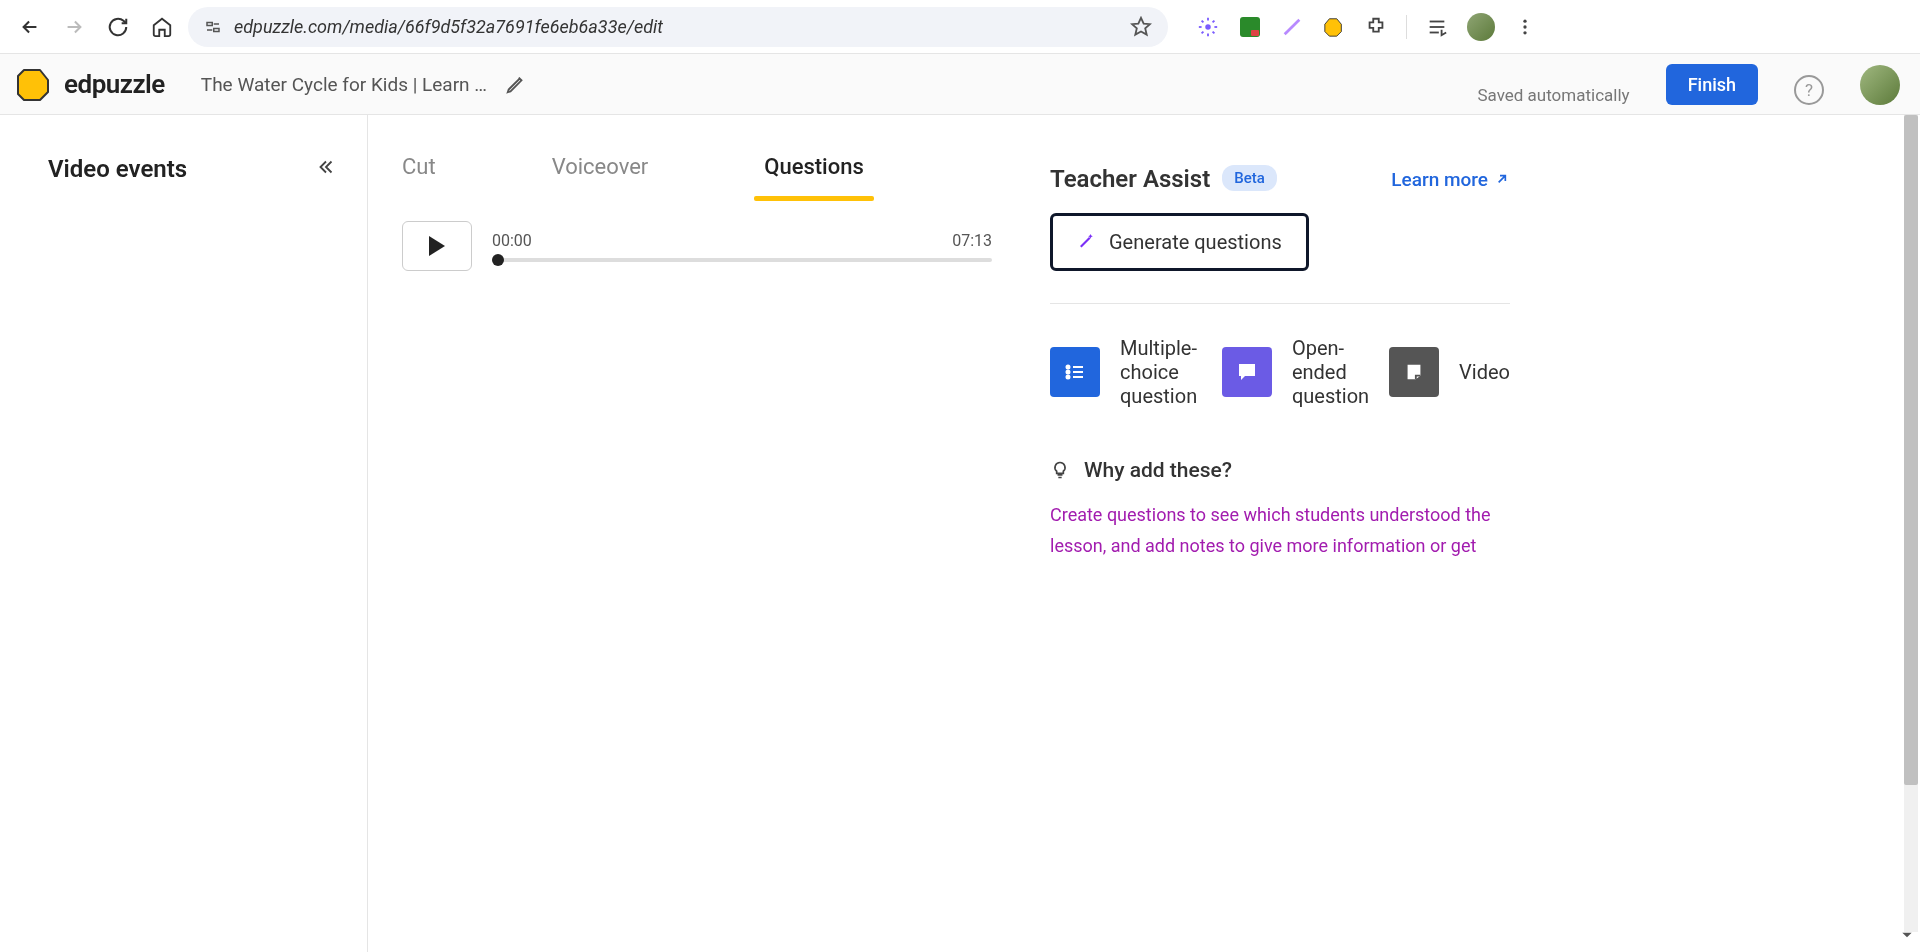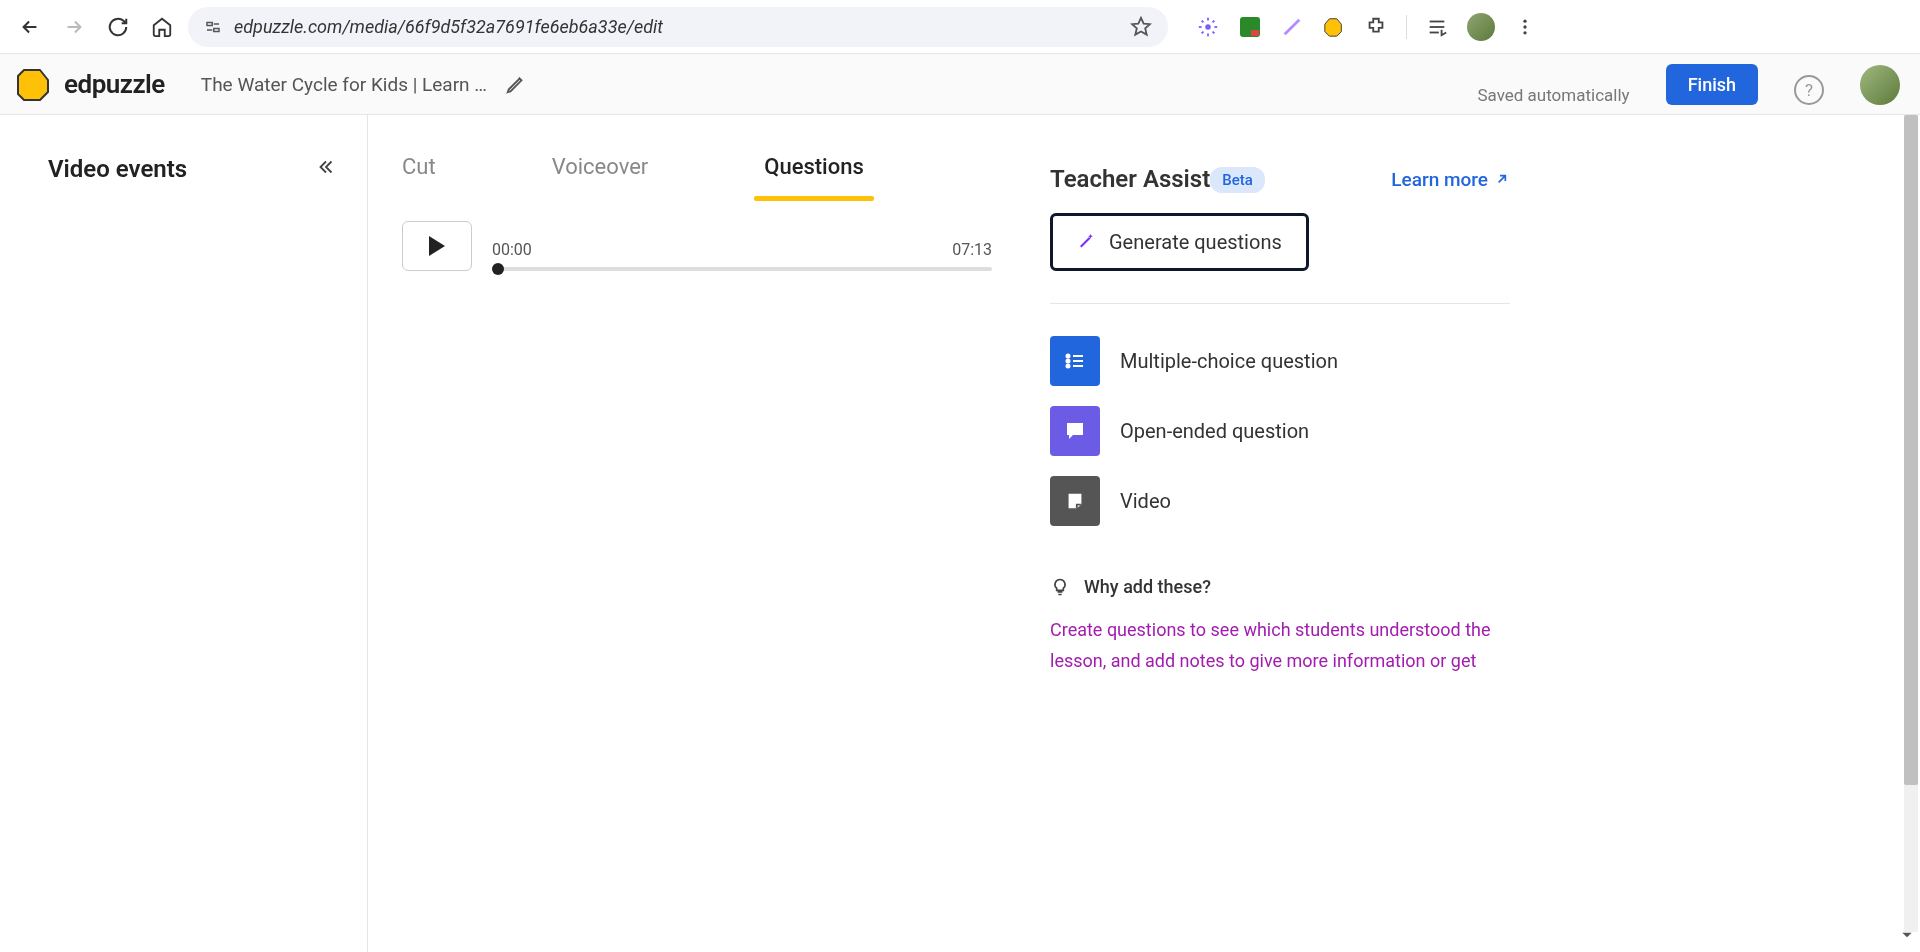--- a/index.html
+++ b/index.html
@@ -49,49 +49,49 @@
   
   .video-box { width: 589px; height: 330px; background: #000; position: relative; margin-top: 20px; }
   .video-title { position: absolute; top: 20px; left: 20px; color: #fff; font-size: 24px; font-weight: 500; width: calc(100% - 40px); }
   .video-channel { position: absolute; top: 56px; left: 20px; color: #eee; font-size: 18px; }
   .spinner { position: absolute; top: 50%; left: 50%; width: 70px; height: 70px; margin: -35px 0 0 -30px; border: 8px solid transparent; border-top-color: #fff; border-right-color: #fff; border-radius: 50%; transform: rotate(40deg); }
   .yt-logo { position: absolute; bottom: 18px; right: 20px; display: flex; align-items: center; gap: 6px; color: #fff; font-size: 24px; font-weight: 600; }
   .yt-play { width: 46px; height: 32px; background: #fff; border-radius: 8px; position: relative; }
   .yt-play::after { content: ""; position: absolute; top: 8px; left: 18px; border-left: 14px solid #000; border-top: 8px solid transparent; border-bottom: 8px solid transparent; }
 
   
-  .playback { display: flex; align-items: flex-end; margin-top: 20px; gap: 20px; }
+  .playback { display: flex; align-items: center; margin-top: 20px; gap: 20px; }
   .play-btn { width: 70px; height: 50px; border: 1px solid #ccc; border-radius: 6px; display: flex; align-items: center; justify-content: center; cursor: pointer; background: #fff; }
   .play-tri { border-left: 16px solid #222; border-top: 10px solid transparent; border-bottom: 10px solid transparent; }
   .timeline-wrap { flex: 1; }
   .time-labels { display: flex; justify-content: space-between; font-size: 16px; color: #555; margin-bottom: 8px; }
   .timeline { height: 4px; background: #ddd; border-radius: 2px; position: relative; }
   .timeline-dot { width: 12px; height: 12px; background: #222; border-radius: 50%; position: absolute; top: -4px; left: 0; }
 
   
   .assist-header { display: flex; align-items: center; justify-content: space-between; margin-bottom: 20px; }
-  .assist-title-wrap { display: flex; align-items: flex-end; }
+  .assist-title-wrap { display: flex; align-items: flex-start; gap: 12px; }
   .assist-title { font-size: 24px; font-weight: 600; color: #333; }
   .beta-badge { background: #dbe7fb; color: #2166dd; padding: 4px 12px; border-radius: 12px; font-size: 15px; font-weight: 500; }
   .learn-more { color: #2166dd; font-size: 19px; font-weight: 500; cursor: pointer; display: flex; align-items: center; gap: 6px; }
   .gen-btn { border: 3px solid #0f172a; border-radius: 6px; padding: 14px 24px; display: flex; align-items: center; gap: 14px; cursor: pointer; font-size: 20px; color: #333; background: #fff; }
   .wand-icon { color: #7b2ff7; font-size: 18px; }
 
   .hr { height: 1px; background: #e5e5e5; margin: 32px 0; }
 
-  .q-list { display: flex; flex-direction: column; gap: 20px; }
+  .q-list { display: flex; flex-direction: row; gap: 20px; }
   .q-item { display: flex; align-items: center; gap: 20px; cursor: pointer; }
   .q-icon { width: 50px; height: 50px; border-radius: 4px; display: flex; align-items: center; justify-content: center; color: #fff; flex-shrink: 0; }
   .q-icon.mc { background: #2166dd; }
   .q-icon.oe { background: #6b5be5; }
   .q-icon.note { background: #555; }
   .q-label { font-size: 20px; color: #333; }
 
   .why-section { margin-top: 50px; }
-  .why-header { display: flex; align-items: center; gap: 14px; font-size: 18px; font-weight: 500; color: #333; margin-bottom: 18px; }
+  .why-header { display: flex; align-items: center; gap: 14px; font-size: 21px; font-weight: 500; color: #333; margin-bottom: 18px; }
   .why-text { font-size: 18px; color: #a21caf; line-height: 1.7; }
 
   .scroll-arrow { position: absolute; bottom: 6px; right: 6px; color: #555; }
   .scrollbar-track { position: absolute; top: 115px; right: 2px; width: 14px; height: calc(100% - 135px); background: #f0f0f0; }
   .scrollbar-thumb { width: 100%; background: #c0c0c0; border-radius: 2px; height: 82%; }
 </style>
 </head>
 <body>
 
 <div class="browser-bar">

